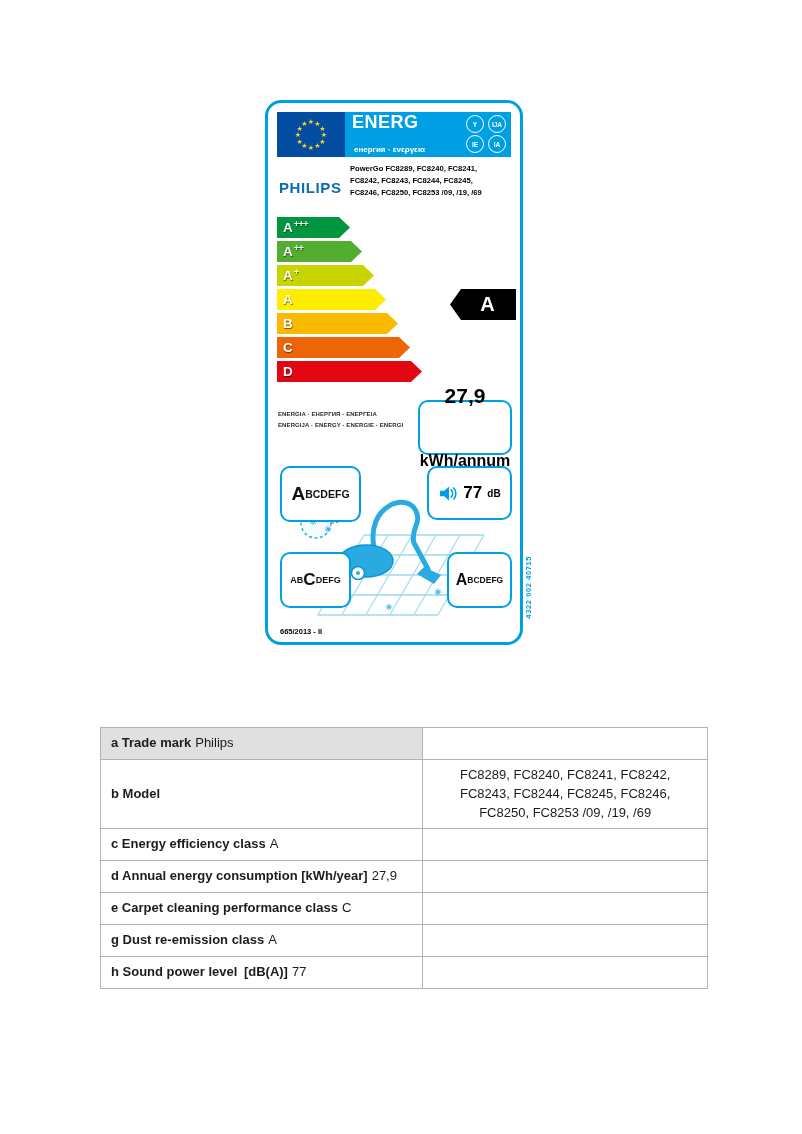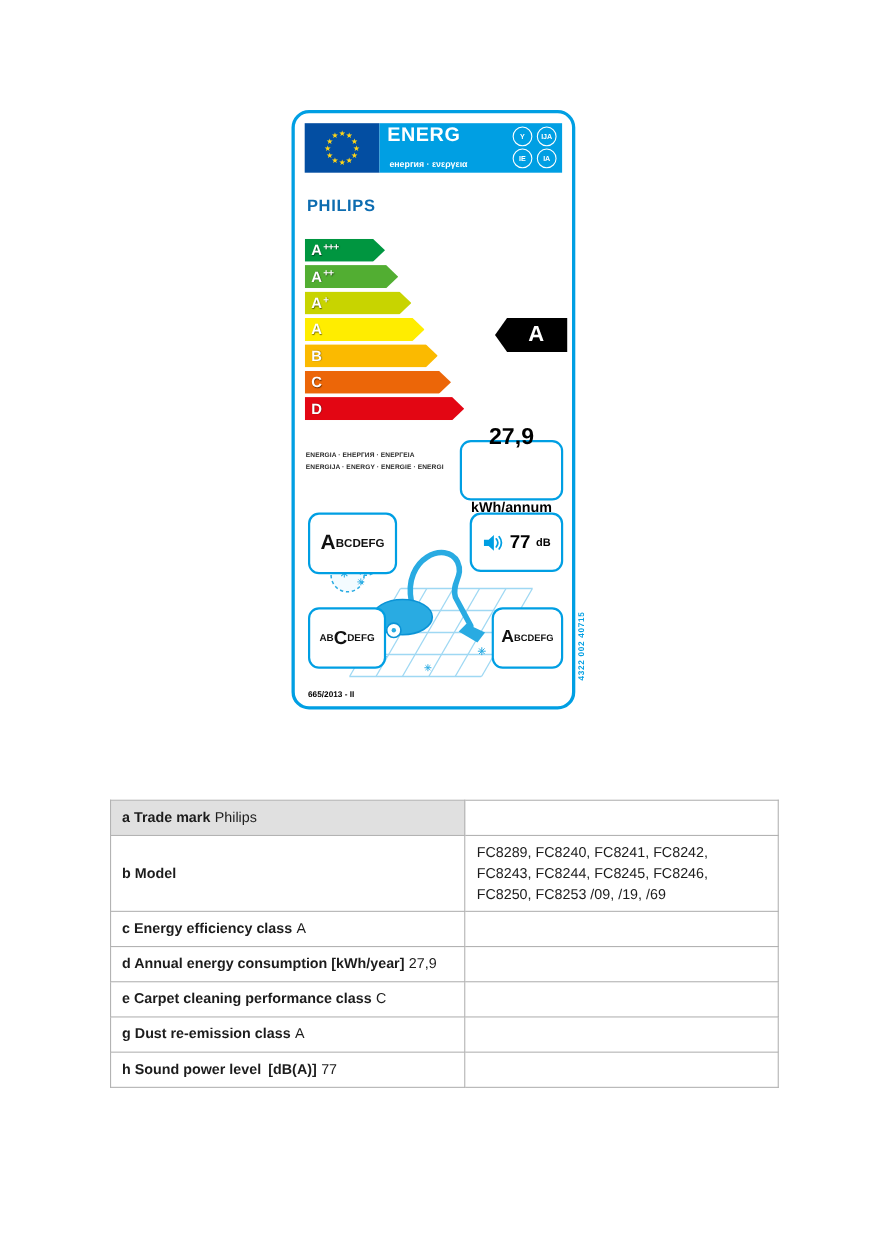--- a/index.html
+++ b/index.html
@@ -55,21 +55,21 @@
 
   .energy-words { position:absolute; left:10px; top:306px; font-size:6px; font-weight:bold; color:#2a2a2a; line-height:1.8; letter-spacing:0.1px; }
 
   .consumption-box {
     position:absolute; left:150px; top:297px; width:94px; height:55px;
     border:2.5px solid #009fe3; border-radius:10px; background:#fff;
     display:flex; flex-direction:column; align-items:center; justify-content:center;
     z-index:2;
   }
   .consumption-value { font-size:21px; font-weight:bold; color:#000; line-height:1.05; }
-  .consumption-unit { font-size:13px; font-weight:bold; color:#000;margin-top:44px; }
+  .consumption-unit { font-size:16px; font-weight:bold; color:#000;margin-top:44px; }
 
   .class-box {
     position:absolute; border:2.5px solid #009fe3; border-radius:10px; background:#fff;
     display:flex; align-items:center; justify-content:center;
     font-weight:bold; color:#111; z-index:2;
   }
   #dust-box      { left:12px;  top:363px; width:81px; height:56px; }
   #sound-box     { left:159px; top:363px; width:85px; height:54px; gap:4px; }
   #carpet-box    { left:12px;  top:449px; width:71px; height:56px; }
   #hardfloor-box { left:179px; top:449px; width:65px; height:56px; }
@@ -94,21 +94,21 @@
     writing-mode:vertical-rl; transform:rotate(180deg);
   }
 
   
   .spec-table {
     position:absolute; left:100px; top:727px; width:608px;
     border-collapse:collapse; font-size:13px; color:#1c1c1c;
   }
   .spec-table td { border:1px solid #b3b3b3; padding:6px 10px; vertical-align:middle; line-height:1.45; }
   .spec-table td.cell-left  { width:340px; }
-  .spec-table td.cell-right { width:303px; }
+  .spec-table td.cell-right { width:303px;text-align:center; }
   .spec-table td.shaded { background:#e0e0e0; }
   .row-label { font-weight:bold; }
   .row-value { font-weight:normal; margin-left:4px; }
 </style>
 </head>
 <body>
 
 <div class="energy-label">
 
   <div class="label-header">
@@ -136,20 +136,25 @@
       <div class="circles">
         <div class="circle">Y</div>
         <div class="circle">IJA</div>
         <div class="circle">IE</div>
         <div class="circle">IA</div>
       </div>
     </div>
   </div>
 
   <div class="brand">PHILIPS</div>
+  <div class="model">
+    <div>PowerGo FC8289, FC8240, FC8241,</div>
+    <div>FC8242, FC8243, FC8244, FC8245,</div>
+    <div>FC8246, FC8250, FC8253 /09, /19, /69</div>
+  </div>
 
   <div class="scale">
       <div class="scale-arrow" style="width: 73px; background: rgb(0, 150, 64);">
         <span>A</span>
         <span class="plus">+++</span>
       </div>
       <div class="scale-arrow" style="width: 85px; background: rgb(82, 174, 50);">
         <span>A</span>
         <span class="plus">++</span>
       </div>

